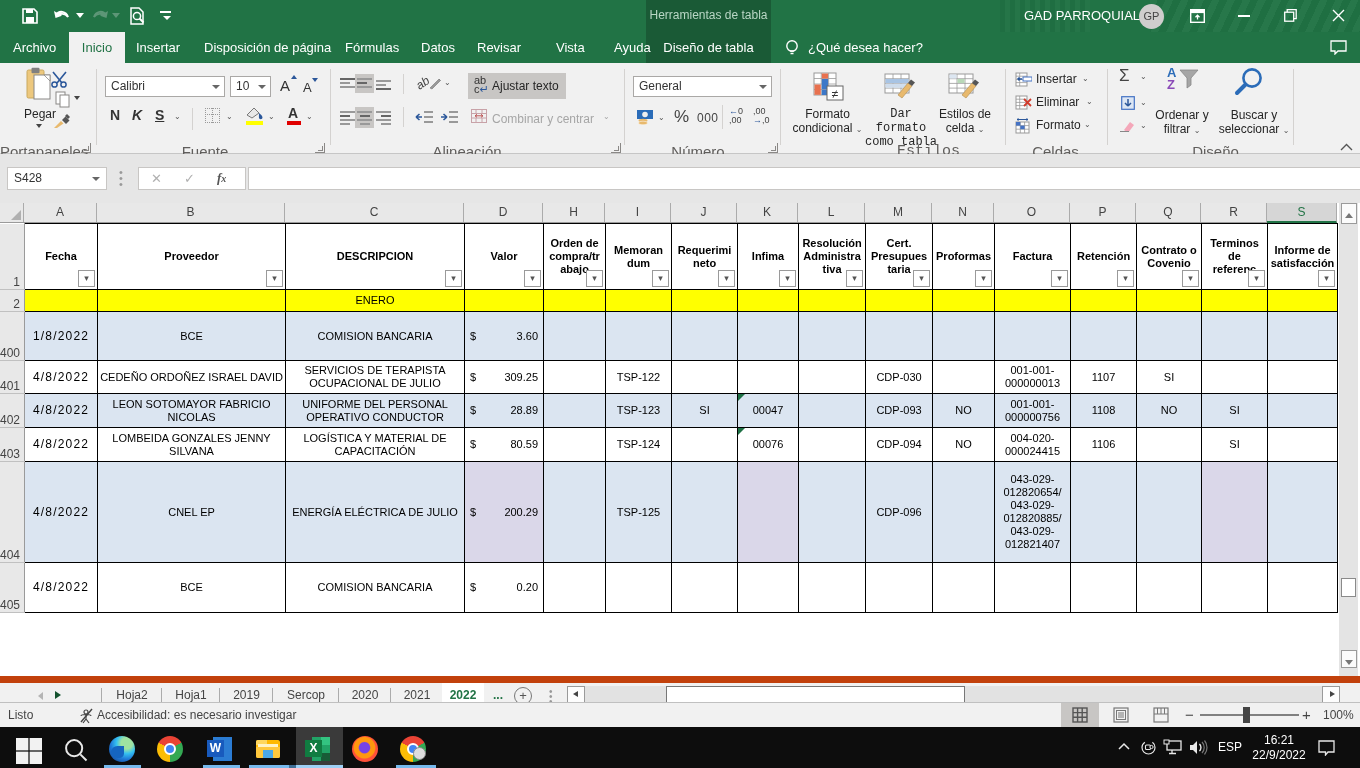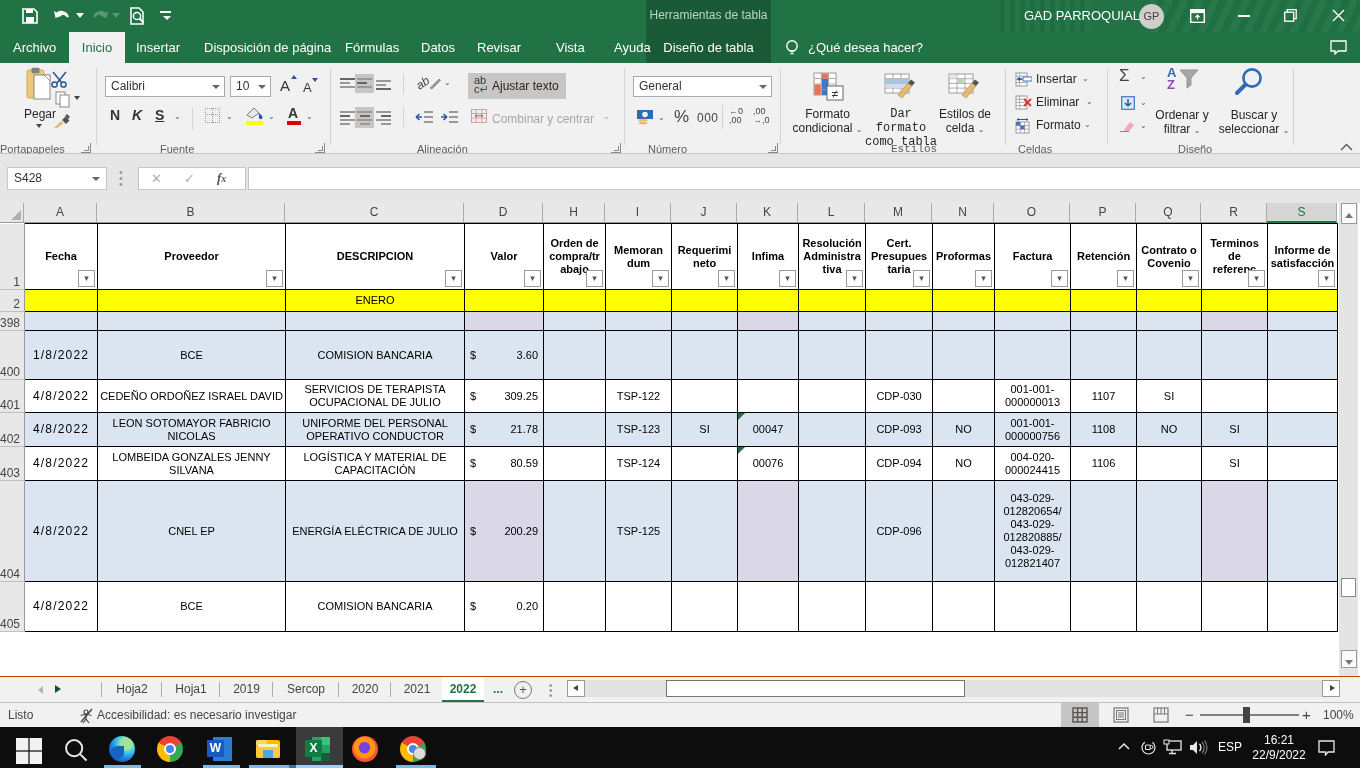--- a/index.html
+++ b/index.html
@@ -12,21 +12,21 @@
 .tw{color:#fff;}
 #titlebar div,#tabrow div,#taskbar div,#statusbar div,#tabsbar div,table.sheet td,.ch,#ribbon div,#fbar div{transform:translateZ(0);}
 
 #tabrow{position:absolute;left:0;top:32px;width:1360px;height:31px;background:#217345;}
 #ctxtab{position:absolute;left:646px;top:0;width:125px;height:31px;background:#1a5a36;}
 .rtab{position:absolute;top:0;height:31px;line-height:31px;color:#fff;font-size:13px;}
 #activetab{position:absolute;left:69px;top:0;width:56px;height:31px;background:#f1f1f1;color:#217345;text-align:center;line-height:31px;font-size:13px;}
 
 #ribbon{position:absolute;left:0;top:63px;width:1360px;height:91px;background:#f1f1f1;border-bottom:1px solid #c6c6c6;box-sizing:border-box;}
 .gsep{position:absolute;top:6px;height:76px;width:1px;background:#d4d2d0;}
-.glabel{position:absolute;top:80px;height:11px;font-size:11px;color:#605e5c;}
+.glabel{position:absolute;top:80px;height:11px;font-size:15px;color:#605e5c;text-align:center;}
 .glaunch{position:absolute;top:80px;width:10px;height:10px;border-right:1px solid #8a8886;border-bottom:1px solid #8a8886;box-sizing:border-box;}
 .glaunch:after{content:"";position:absolute;right:1px;bottom:1px;width:4px;height:4px;border-right:1px solid #8a8886;border-bottom:1px solid #8a8886;}
 .combo{position:absolute;background:#fff;border:1px solid #aaa8a6;box-sizing:border-box;font-size:12px;color:#333;line-height:19px;padding-left:5px;}
 .combo .da{position:absolute;right:4px;top:8px;width:0;height:0;border-left:4px solid transparent;border-right:4px solid transparent;border-top:4px solid #666;}
 .dar{font-size:8px;color:#555;}
 .rbtxt{font-size:12px;color:#262626;}
 .selbox{background:#c8c6c4;}
 
 #fbar{position:absolute;left:0;top:154px;width:1360px;height:49px;background:#e6e6e6;}
 .fwhite{position:absolute;background:#fff;border:1px solid #c8c6c4;box-sizing:border-box;}
@@ -43,21 +43,21 @@
 td.gtc{position:relative;}
 td.gtc:before{content:"";position:absolute;left:0;top:0;width:0;height:0;border-top:7px solid #1e7145;border-right:7px solid transparent;}
 .blue{background:#dbe5f1;}
 .yel{background:#ffff00;}
 .lav{background:#dad7e9;}
 .money{display:flex;justify-content:space-between;padding:0 5px;}
 
 #vsb{position:absolute;left:1339px;top:0;width:19px;height:473px;background:#e4e4e4;}
 .sbtn{position:absolute;left:2px;width:16px;height:21px;background:#fbfbfb;border:1px solid #9a9a9a;box-sizing:border-box;text-align:center;}
 
-#tabsbar{position:absolute;left:0;top:676px;width:1360px;height:26px;background:#f1f1f1;border-top:1px solid #c2410c;box-sizing:border-box;}
+#tabsbar{position:absolute;left:0;top:676px;width:1360px;height:26px;background:#f1f1f1;border-top:7px solid #c2410c;box-sizing:border-box;}
 .stab{position:absolute;top:0;height:25px;line-height:25px;font-size:12px;color:#444;text-align:center;}
 .stsep{position:absolute;top:5px;height:15px;width:1px;background:#ababab;}
 
 #statusbar{position:absolute;left:0;top:702px;width:1360px;height:25px;background:#f1f1f1;border-top:1px solid #c0c0c0;box-sizing:border-box;font-size:12px;color:#444;}
 
 #taskbar{position:absolute;left:0;top:727px;width:1360px;height:41px;background:#0d0d0d;color:#fff;}
 .tico{position:absolute;top:9px;width:26px;height:26px;}
 .uline{position:absolute;top:38px;height:3px;background:#76b9ed;}
 </style>
 </head>
@@ -450,39 +450,20 @@
               <td class="yel"></td>
               <td class="yel"></td>
               <td class="yel"></td>
               <td class="yel"></td>
               <td class="yel"></td>
               <td class="yel"></td>
               <td class="yel"></td>
               <td class="yel"></td>
               <td class="yel"></td>
       </tr>
-      <tr style="height:19px;">
-        <td class="gut">398</td>
-        <td class="blue"></td>
-              <td class="blue"></td>
-              <td class="blue"></td>
-              <td class="lav"></td>
-              <td class="blue"></td>
-              <td class="blue"></td>
-              <td class="blue"></td>
-              <td class="lav"></td>
-              <td class="blue"></td>
-              <td class="blue"></td>
-              <td class="blue"></td>
-              <td class="blue"></td>
-              <td class="blue"></td>
-              <td class="blue"></td>
-              <td class="lav"></td>
-              <td class="blue"></td>
-      </tr>
       <tr style="height:49px;">
         <td class="gut">400</td>
         <td class="blue" style="font-size:12px;letter-spacing:1.2px;">1/8/2022</td>
               <td class="blue">BCE</td>
               <td class="blue">COMISION BANCARIA</td>
         <td class="blue">
                 <div class="money">
                   <span>$</span>
                   <span>3.60</span>
                 </div>
@@ -525,21 +506,21 @@
               <td></td>
       </tr>
       <tr style="height:34px;">
         <td class="gut">402</td>
         <td class="blue" style="font-size:12px;letter-spacing:1.2px;">4/8/2022</td>
               <td class="blue">LEON SOTOMAYOR FABRICIO<br>NICOLAS</td>
               <td class="blue">UNIFORME DEL PERSONAL<br>OPERATIVO CONDUCTOR</td>
         <td class="blue">
                 <div class="money">
                   <span>$</span>
-                  <span>21.78</span>
+                  <span>28.89</span>
                 </div>
               </td>
         <td class="blue"></td>
               <td class="blue">TSP-123</td>
               <td class="blue">SI</td>
               <td class="blue gtc">00047</td>
               <td class="blue"></td>
               <td class="blue">CDP-093</td>
               <td class="blue">NO</td>
               <td class="blue">001-001-<br>000000756</td>

